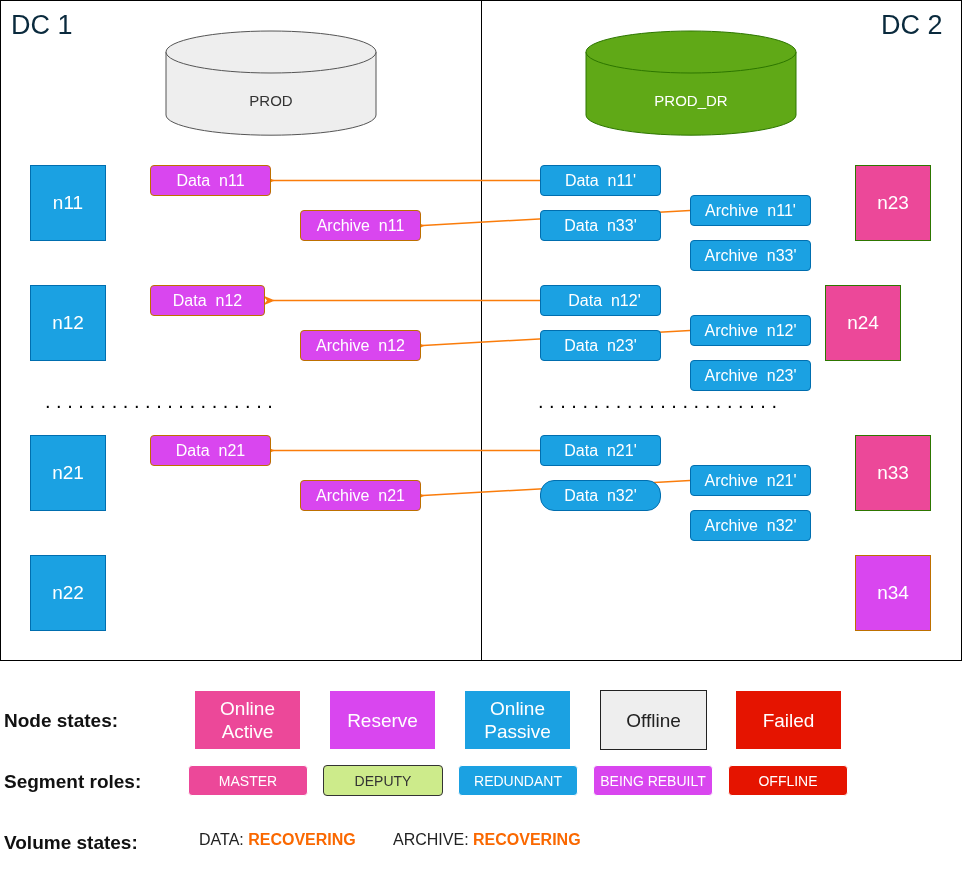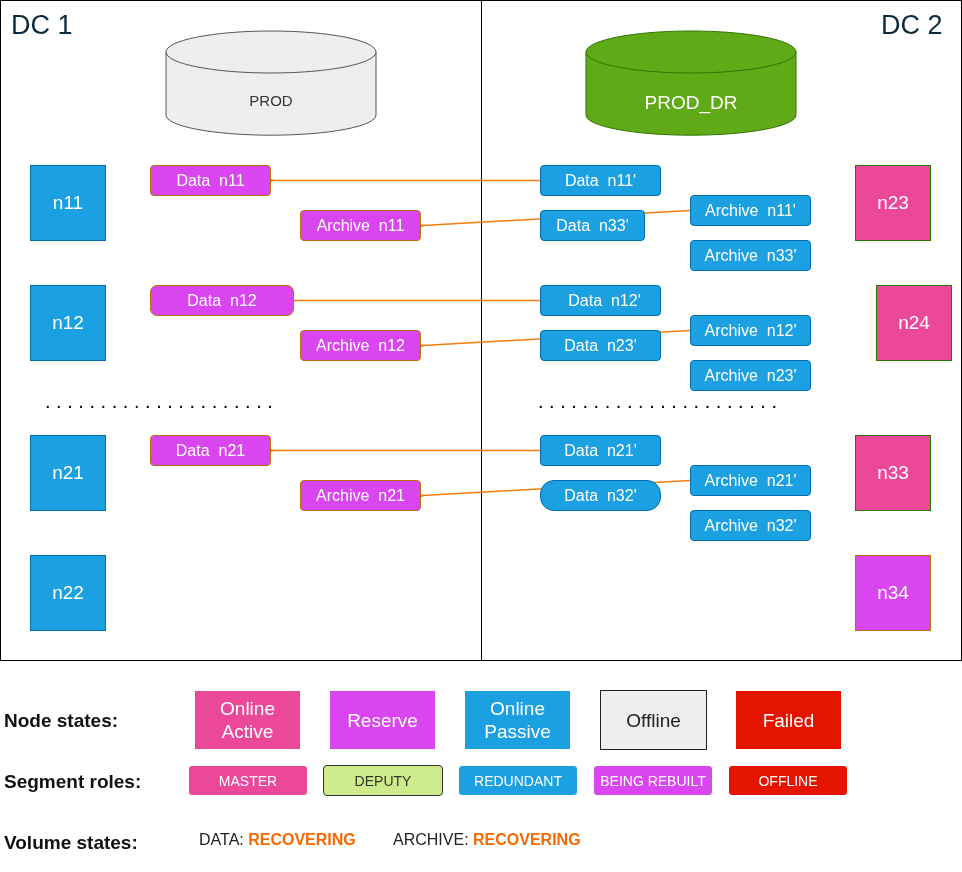--- a/index.html
+++ b/index.html
@@ -52,53 +52,53 @@
       <line x1="540" y1="180.5" x2="273" y2="180.5" stroke="#fa7c0a" stroke-width="1.5" marker-end="url(#arr)"></line>
       <line x1="690" y1="210.5" x2="423" y2="225.5" stroke="#fa7c0a" stroke-width="1.5" marker-end="url(#arr)"></line>
       <line x1="540" y1="300.5" x2="273" y2="300.5" stroke="#fa7c0a" stroke-width="1.5" marker-end="url(#arr)"></line>
       <line x1="690" y1="330.5" x2="423" y2="345.5" stroke="#fa7c0a" stroke-width="1.5" marker-end="url(#arr)"></line>
       <line x1="540" y1="450.5" x2="273" y2="450.5" stroke="#fa7c0a" stroke-width="1.5" marker-end="url(#arr)"></line>
       <line x1="690" y1="480.5" x2="423" y2="495.5" stroke="#fa7c0a" stroke-width="1.5" marker-end="url(#arr)"></line>
     </g>
 </svg>
 
 <div class="abs" style="left:166px;top:92px;width:210px;text-align:center;font-size:15px;color:#333;">PROD</div>
-<div class="abs" style="left:586px;top:92px;width:210px;text-align:center;font-size:19px;color:#fff;">PROD_DR</div>
+<div class="abs" style="left:586px;top:92px;width:210px;text-align:center;font-size:15px;color:#fff;">PROD_DR</div>
 
 <div class="box node blue" style="left:30px;top:165px;">n11</div>
 <div class="box node blue" style="left:30px;top:285px;">n12</div>
 <div class="box node blue" style="left:30px;top:435px;">n21</div>
 <div class="box node blue" style="left:30px;top:555px;">n22</div>
 
 <div class="box seg orange" style="left:150px;top:165px;width:121px;">Data  n11</div>
 <div class="box seg orange" style="left:300px;top:210px;width:121px;">Archive  n11</div>
-<div class="box seg orange" style="left:150px;top:285px;width:144px;border-radius:7px;">Data  n12</div>
+<div class="box seg orange" style="left:150px;top:285px;width:115px;">Data  n12</div>
 <div class="box seg orange" style="left:300px;top:330px;width:121px;">Archive  n12</div>
 <div class="box seg orange" style="left:150px;top:435px;width:121px;">Data  n21</div>
 <div class="box seg orange" style="left:300px;top:480px;width:121px;">Archive  n21</div>
 
 <div class="abs dots" style="left:45px;top:390px;">. . . . . . . . . . . . . . . . . . . . .</div>
 <div class="abs dots" style="left:538px;top:390px;">. . . . . . . . . . . . . . . . . . . . . .</div>
 
 <div class="box seg blue" style="left:540px;top:165px;width:121px;">Data  n11'</div>
-<div class="box seg blue" style="left:540px;top:210px;width:105px;">Data  n33'</div>
+<div class="box seg blue" style="left:540px;top:210px;width:121px;">Data  n33'</div>
 <div class="box seg blue" style="left:540px;top:285px;width:121px;padding-left:8px;">Data  n12'</div>
 <div class="box seg blue" style="left:540px;top:330px;width:121px;">Data  n23'</div>
 <div class="box seg blue" style="left:540px;top:435px;width:121px;">Data  n21'</div>
 <div class="box seg blue" style="left:540px;top:480px;width:121px;border-radius:14px;">Data  n32'</div>
 
 <div class="box seg blue" style="left:690px;top:195px;width:121px;">Archive  n11'</div>
 <div class="box seg blue" style="left:690px;top:240px;width:121px;">Archive  n33'</div>
 <div class="box seg blue" style="left:690px;top:315px;width:121px;">Archive  n12'</div>
 <div class="box seg blue" style="left:690px;top:360px;width:121px;">Archive  n23'</div>
 <div class="box seg blue" style="left:690px;top:465px;width:121px;">Archive  n21'</div>
 <div class="box seg blue" style="left:690px;top:510px;width:121px;">Archive  n32'</div>
 
 <div class="box node green" style="left:855px;top:165px;">n23</div>
-<div class="box node green" style="left:876px;top:285px;">n24</div>
+<div class="box node green" style="left:825px;top:285px;">n24</div>
 <div class="box node green" style="left:855px;top:435px;">n33</div>
 <div class="box node orange" style="left:855px;top:555px;">n34</div>
 
 <div class="abs legend-label" style="left:4px;top:710px;">Node states:</div>
 <div class="box legend-node green" style="left:194px;top:690px;flex-direction:column;">
   <span>Online</span>
   <span>Active</span>
 </div>
 <div class="box legend-node orange" style="left:329px;top:690px;">
   <span>Reserve</span>

